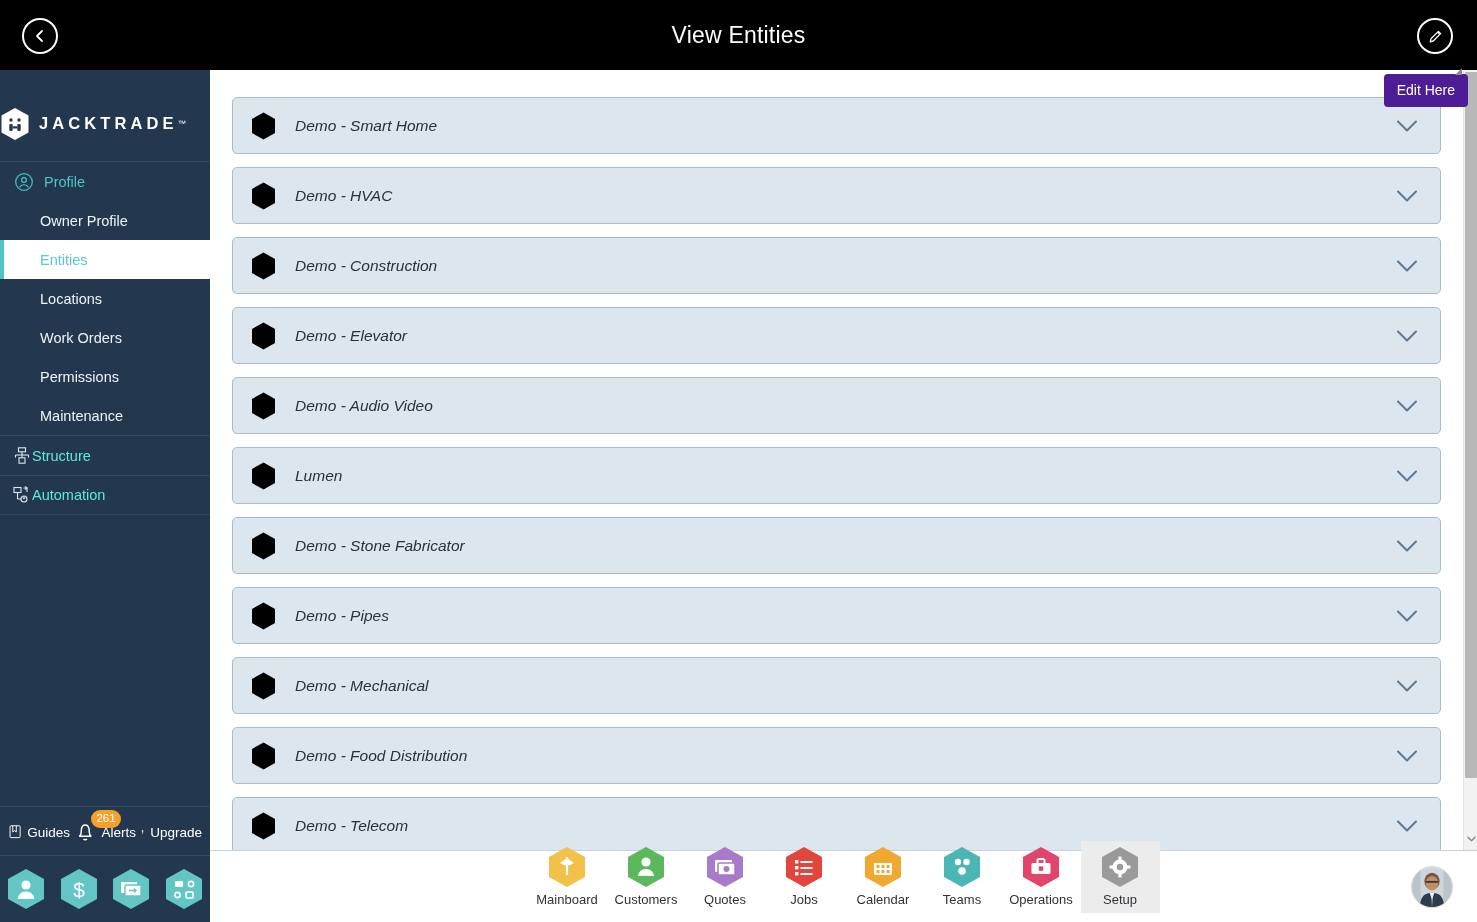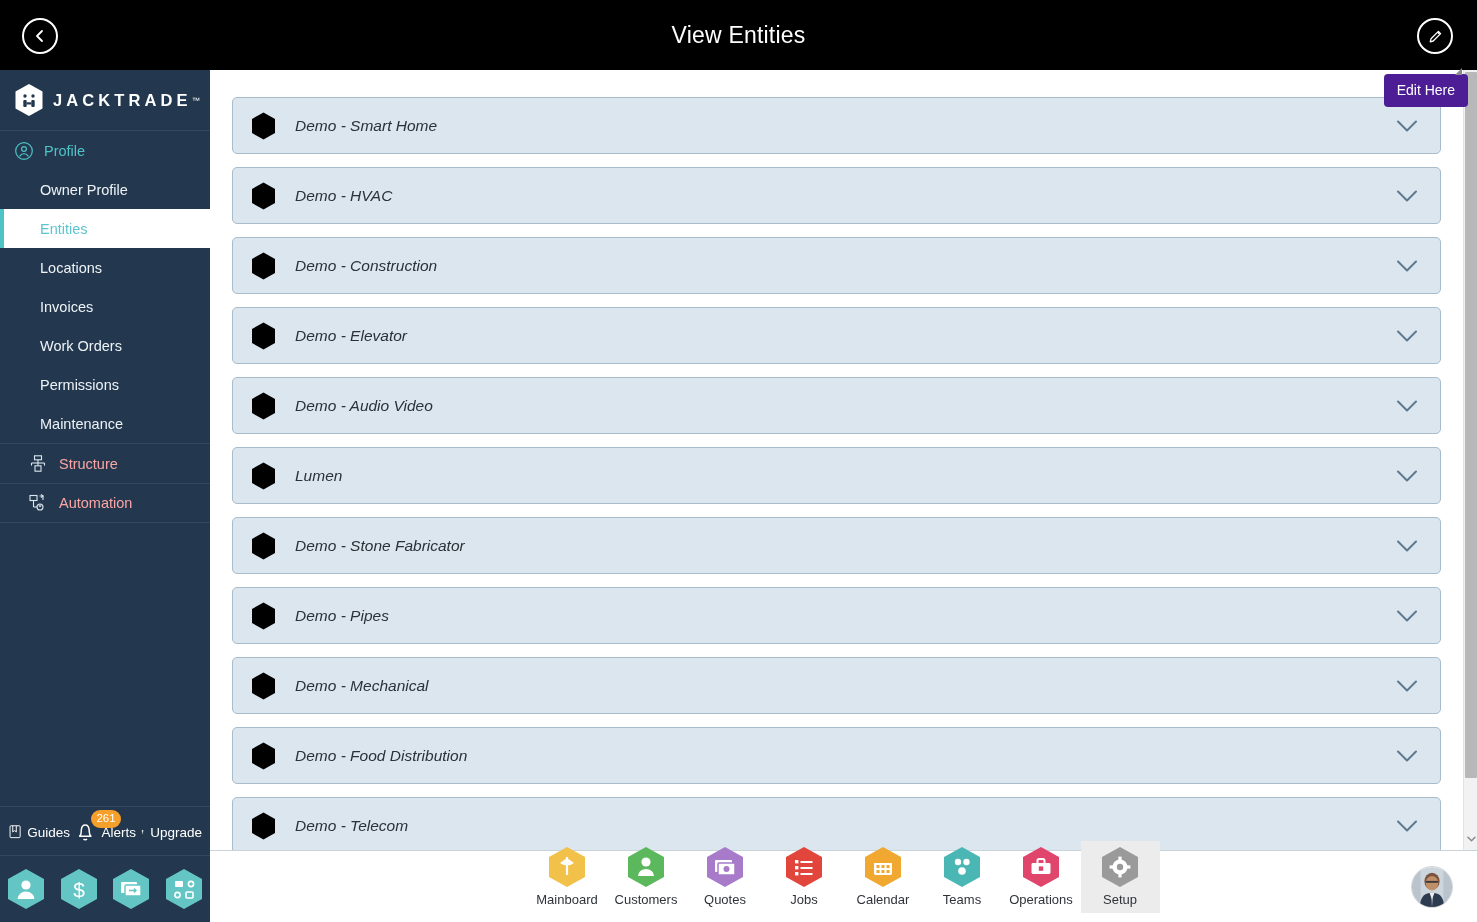--- a/index.html
+++ b/index.html
@@ -32,22 +32,23 @@
   .edit-btn { right: 24px; }
 
   
   .sidebar {
     position: absolute; top: 70px; left: 0;
     width: 210px; height: 852px;
     background: #23384e;
     display: flex; flex-direction: column;
   }
   .brand {
-    height: 61px; display: flex; align-items: center; padding-left: 14px;
+    height: 76px; display: flex; align-items: center; 
     border-bottom: 1px solid #32495f;
+    margin-top: 16px;
   }
   .brand-mark { width: 30px; height: 34px; flex: 0 0 30px; }
   .brand-text {
     color: #ffffff; font-size: 16.5px; font-weight: 700;
     letter-spacing: 4.1px; margin-left: 9px;
   }
   .brand-tm { color: #ffffff; font-size: 8px; vertical-align: super; letter-spacing: 0; }
 
   .nav { flex: 0 0 auto; }
   .nav-group-head {
@@ -58,23 +59,23 @@
   .nav-item {
     display: flex; align-items: center;
     height: 39px; padding-left: 40px;
     color: #eef3f7; font-size: 14.5px; cursor: pointer;
   }
   .nav-item.active {
     background: #ffffff; color: #5bc6cf;
     border-left: 4px solid #4ec3c6; padding-left: 36px;
   }
   .nav-row {
-    display: flex; align-items: center; gap: 11px;
-    height: 40px; padding-left: 28px;
-    color: #fca5a5; font-size: 14.5px; cursor: pointer;
+    display: flex; align-items: center; 
+    height: 40px; padding-left: 12px;
+    color: #5eead4; font-size: 14.5px; cursor: pointer;
     border-top: 1px solid #32495f;
   }
   .nav-row:last-of-type { border-bottom: 1px solid #32495f; }
   .nav-icon { width: 20px; height: 20px; flex: 0 0 20px; display:block; }
 
   .sidebar-spacer { flex: 1 1 auto; }
 
   .util-bar {
     display: flex; justify-content: space-around; align-items: flex-start;
     padding: 12px 6px 10px 6px;
@@ -225,23 +226,20 @@
       </div>
 
       <div class="nav-item">
         <span>Owner Profile</span>
       </div>
       <div class="nav-item active">
         <span>Entities</span>
       </div>
       <div class="nav-item">
         <span>Locations</span>
-      </div>
-      <div class="nav-item">
-        <span>Invoices</span>
       </div>
       <div class="nav-item">
         <span>Work Orders</span>
       </div>
       <div class="nav-item">
         <span>Permissions</span>
       </div>
       <div class="nav-item">
         <span>Maintenance</span>
       </div>

